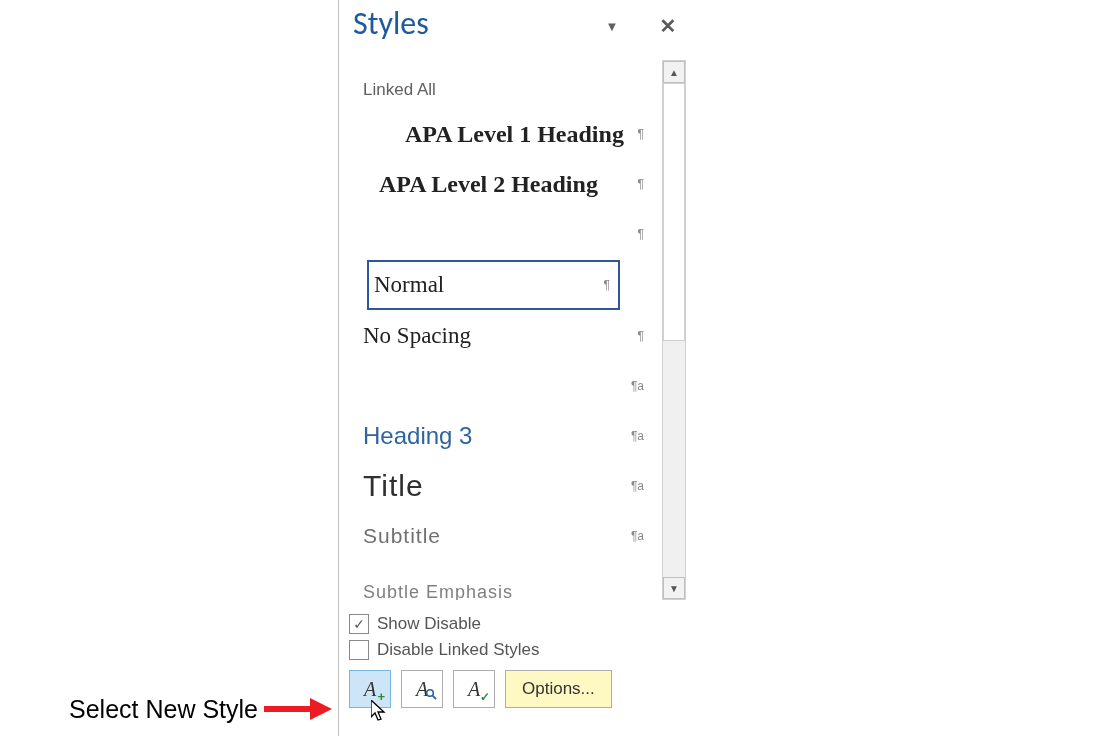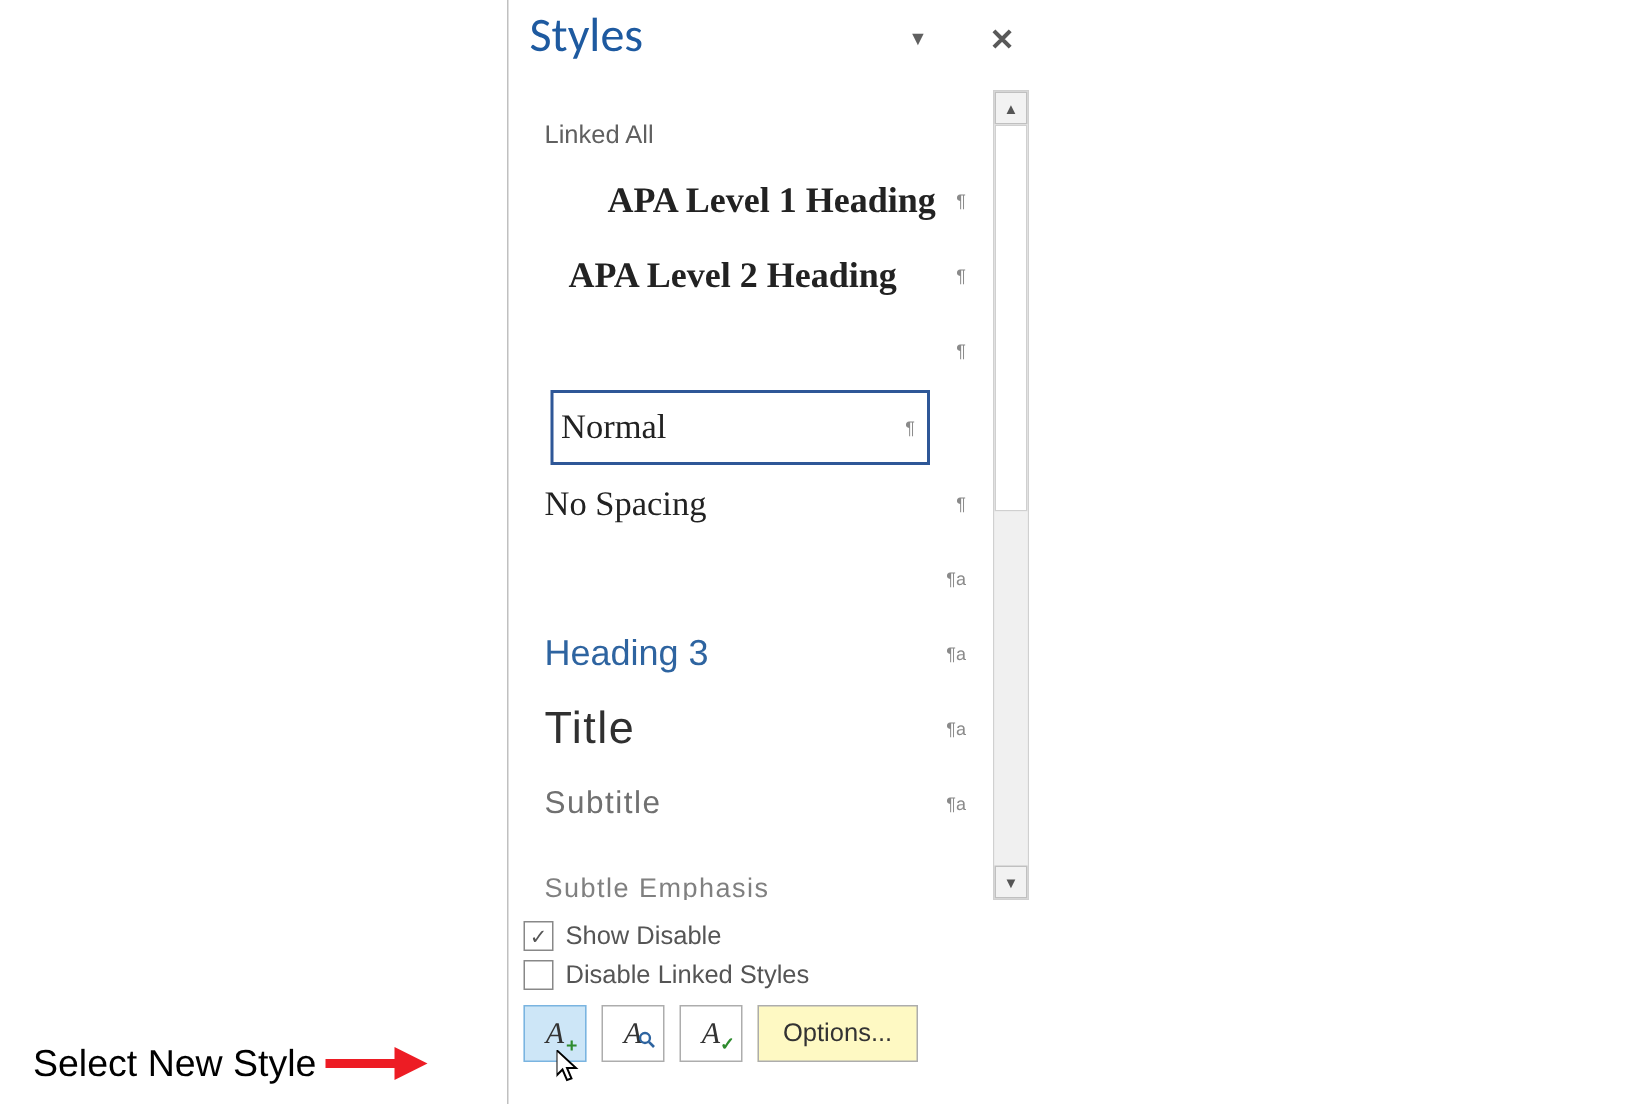--- a/index.html
+++ b/index.html
@@ -21,20 +21,21 @@
     display: flex;
     align-items: center;
     height: 30px;
     white-space: nowrap;
   }
   .annotation-text {
     font-family: Arial, sans-serif;
     font-size: 25px;
     color: #000;
     margin-right: 6px;
+    margin-left: 47px;
   }
   .annotation-arrow {
     width: 70px;
     height: 18px;
     position: relative;
     display: inline-block;
   }
   .annotation-arrow .shaft {
     position: absolute;
     left: 0;

